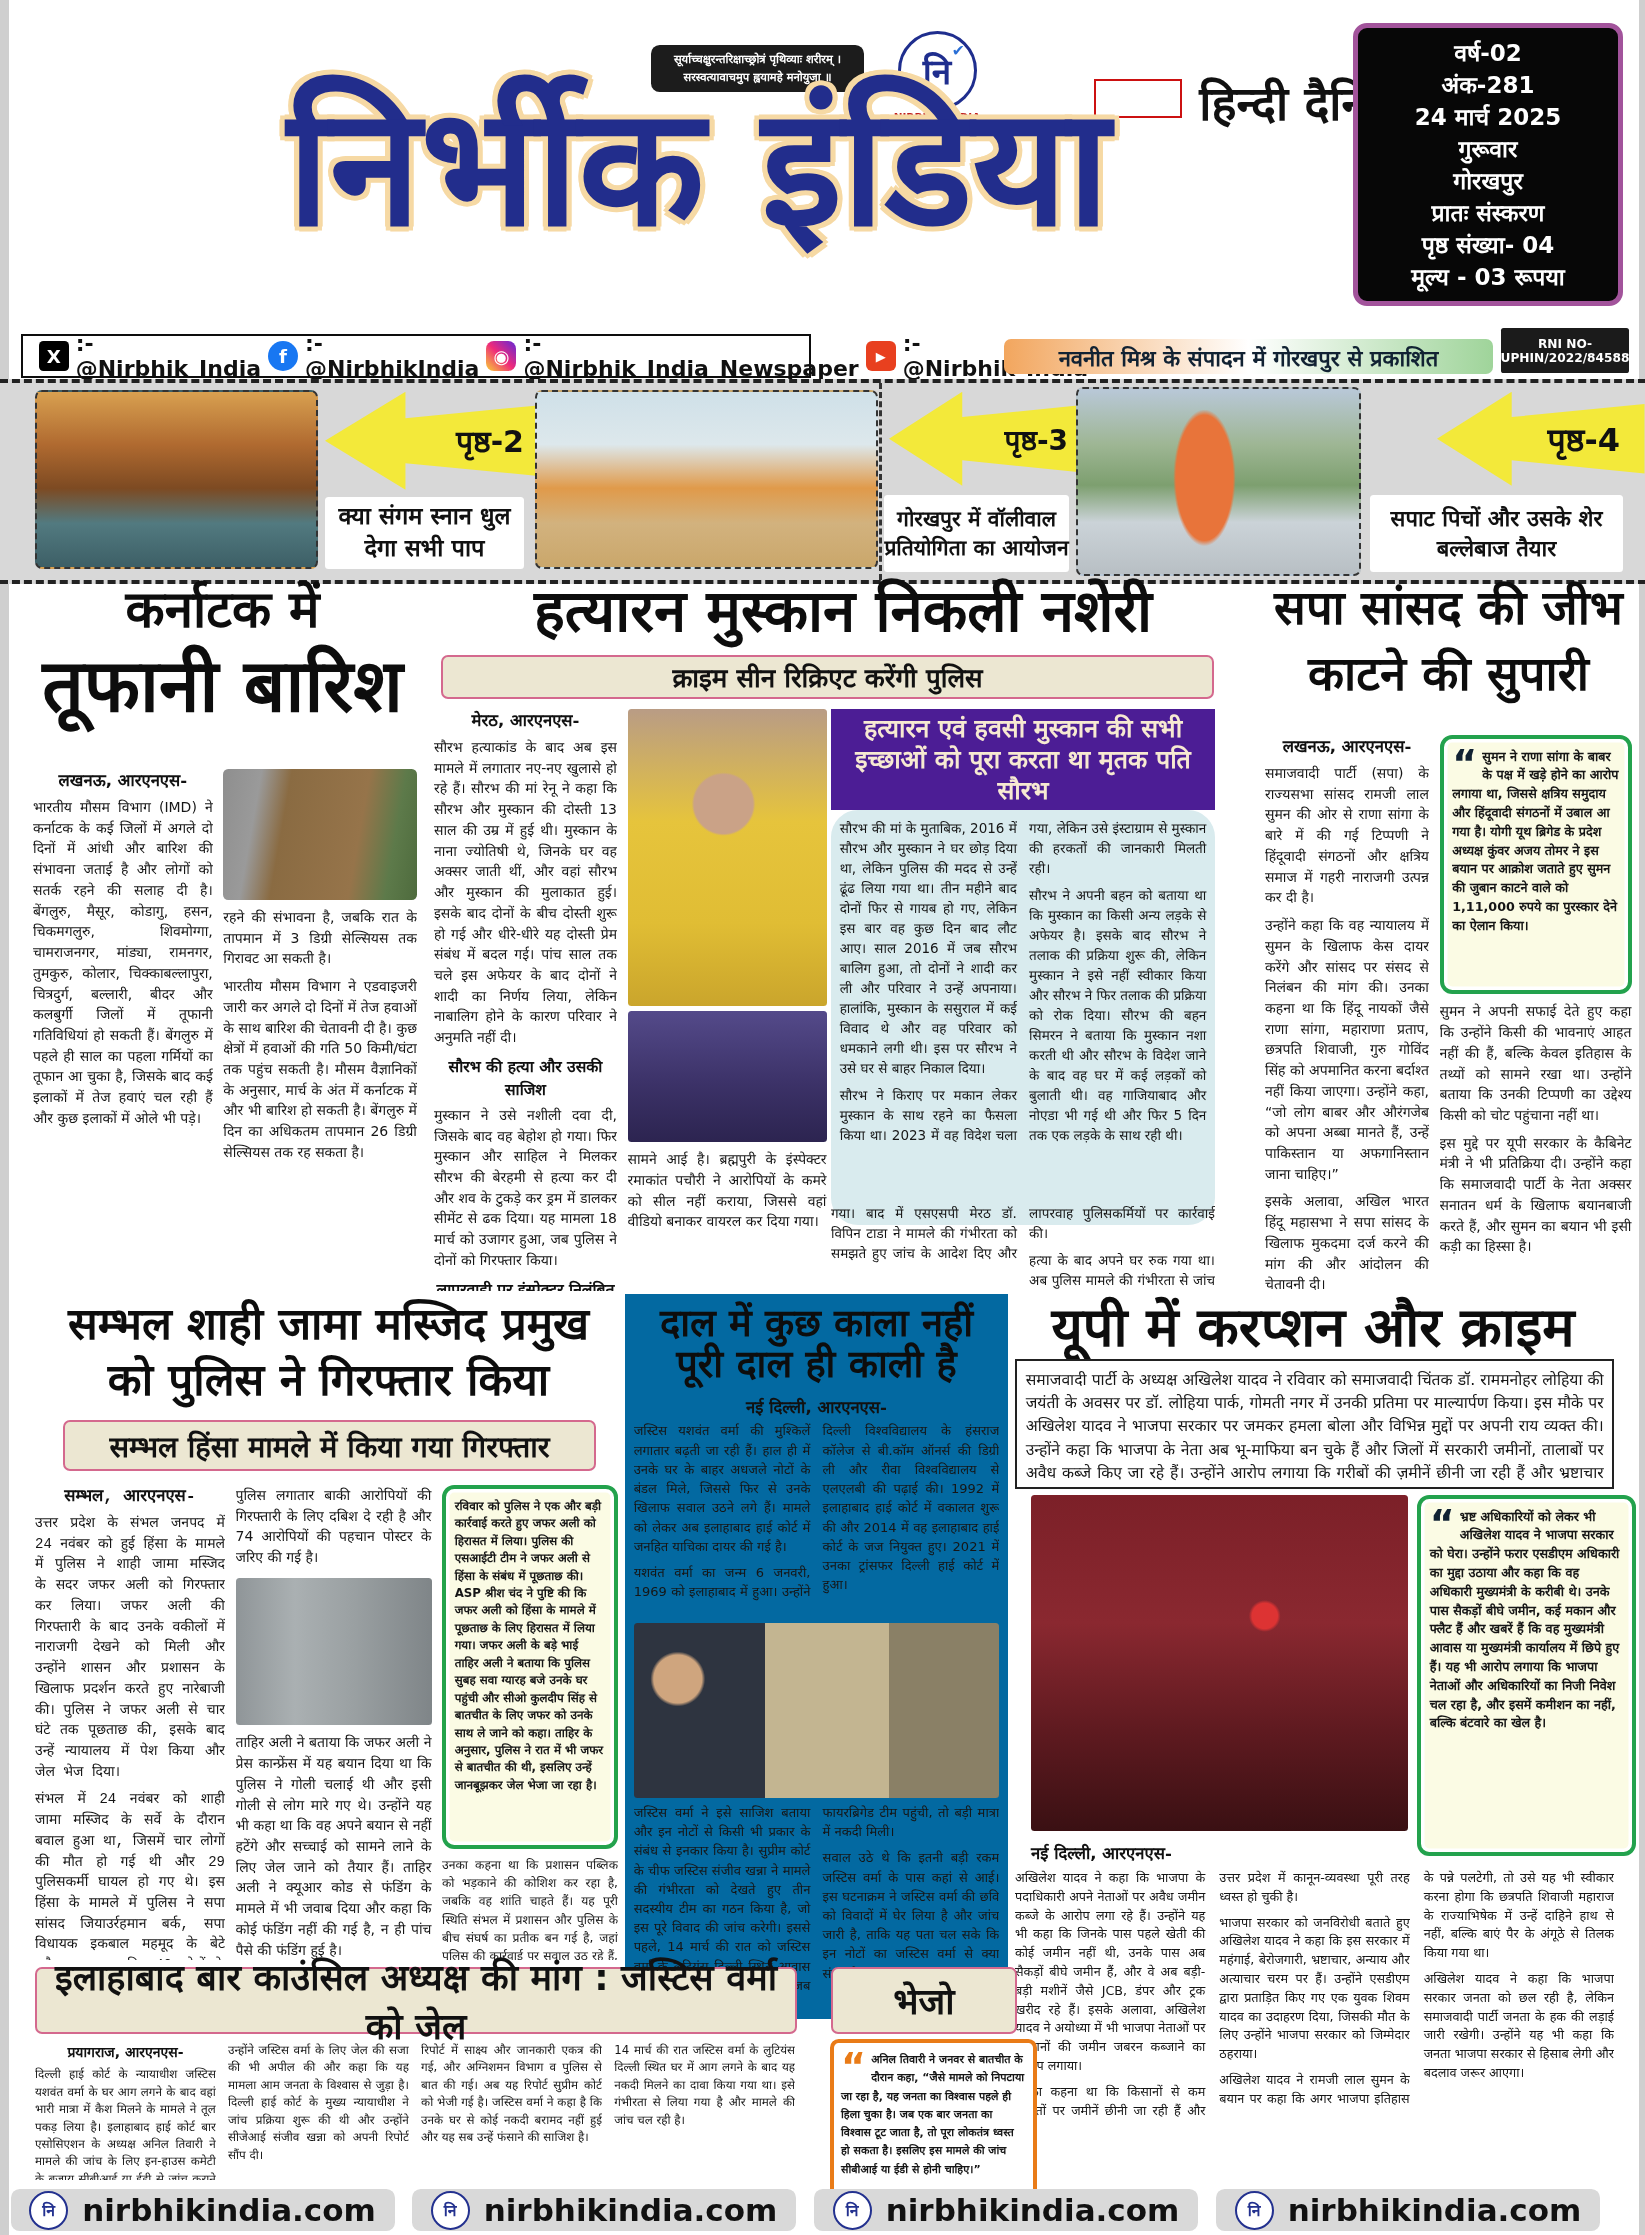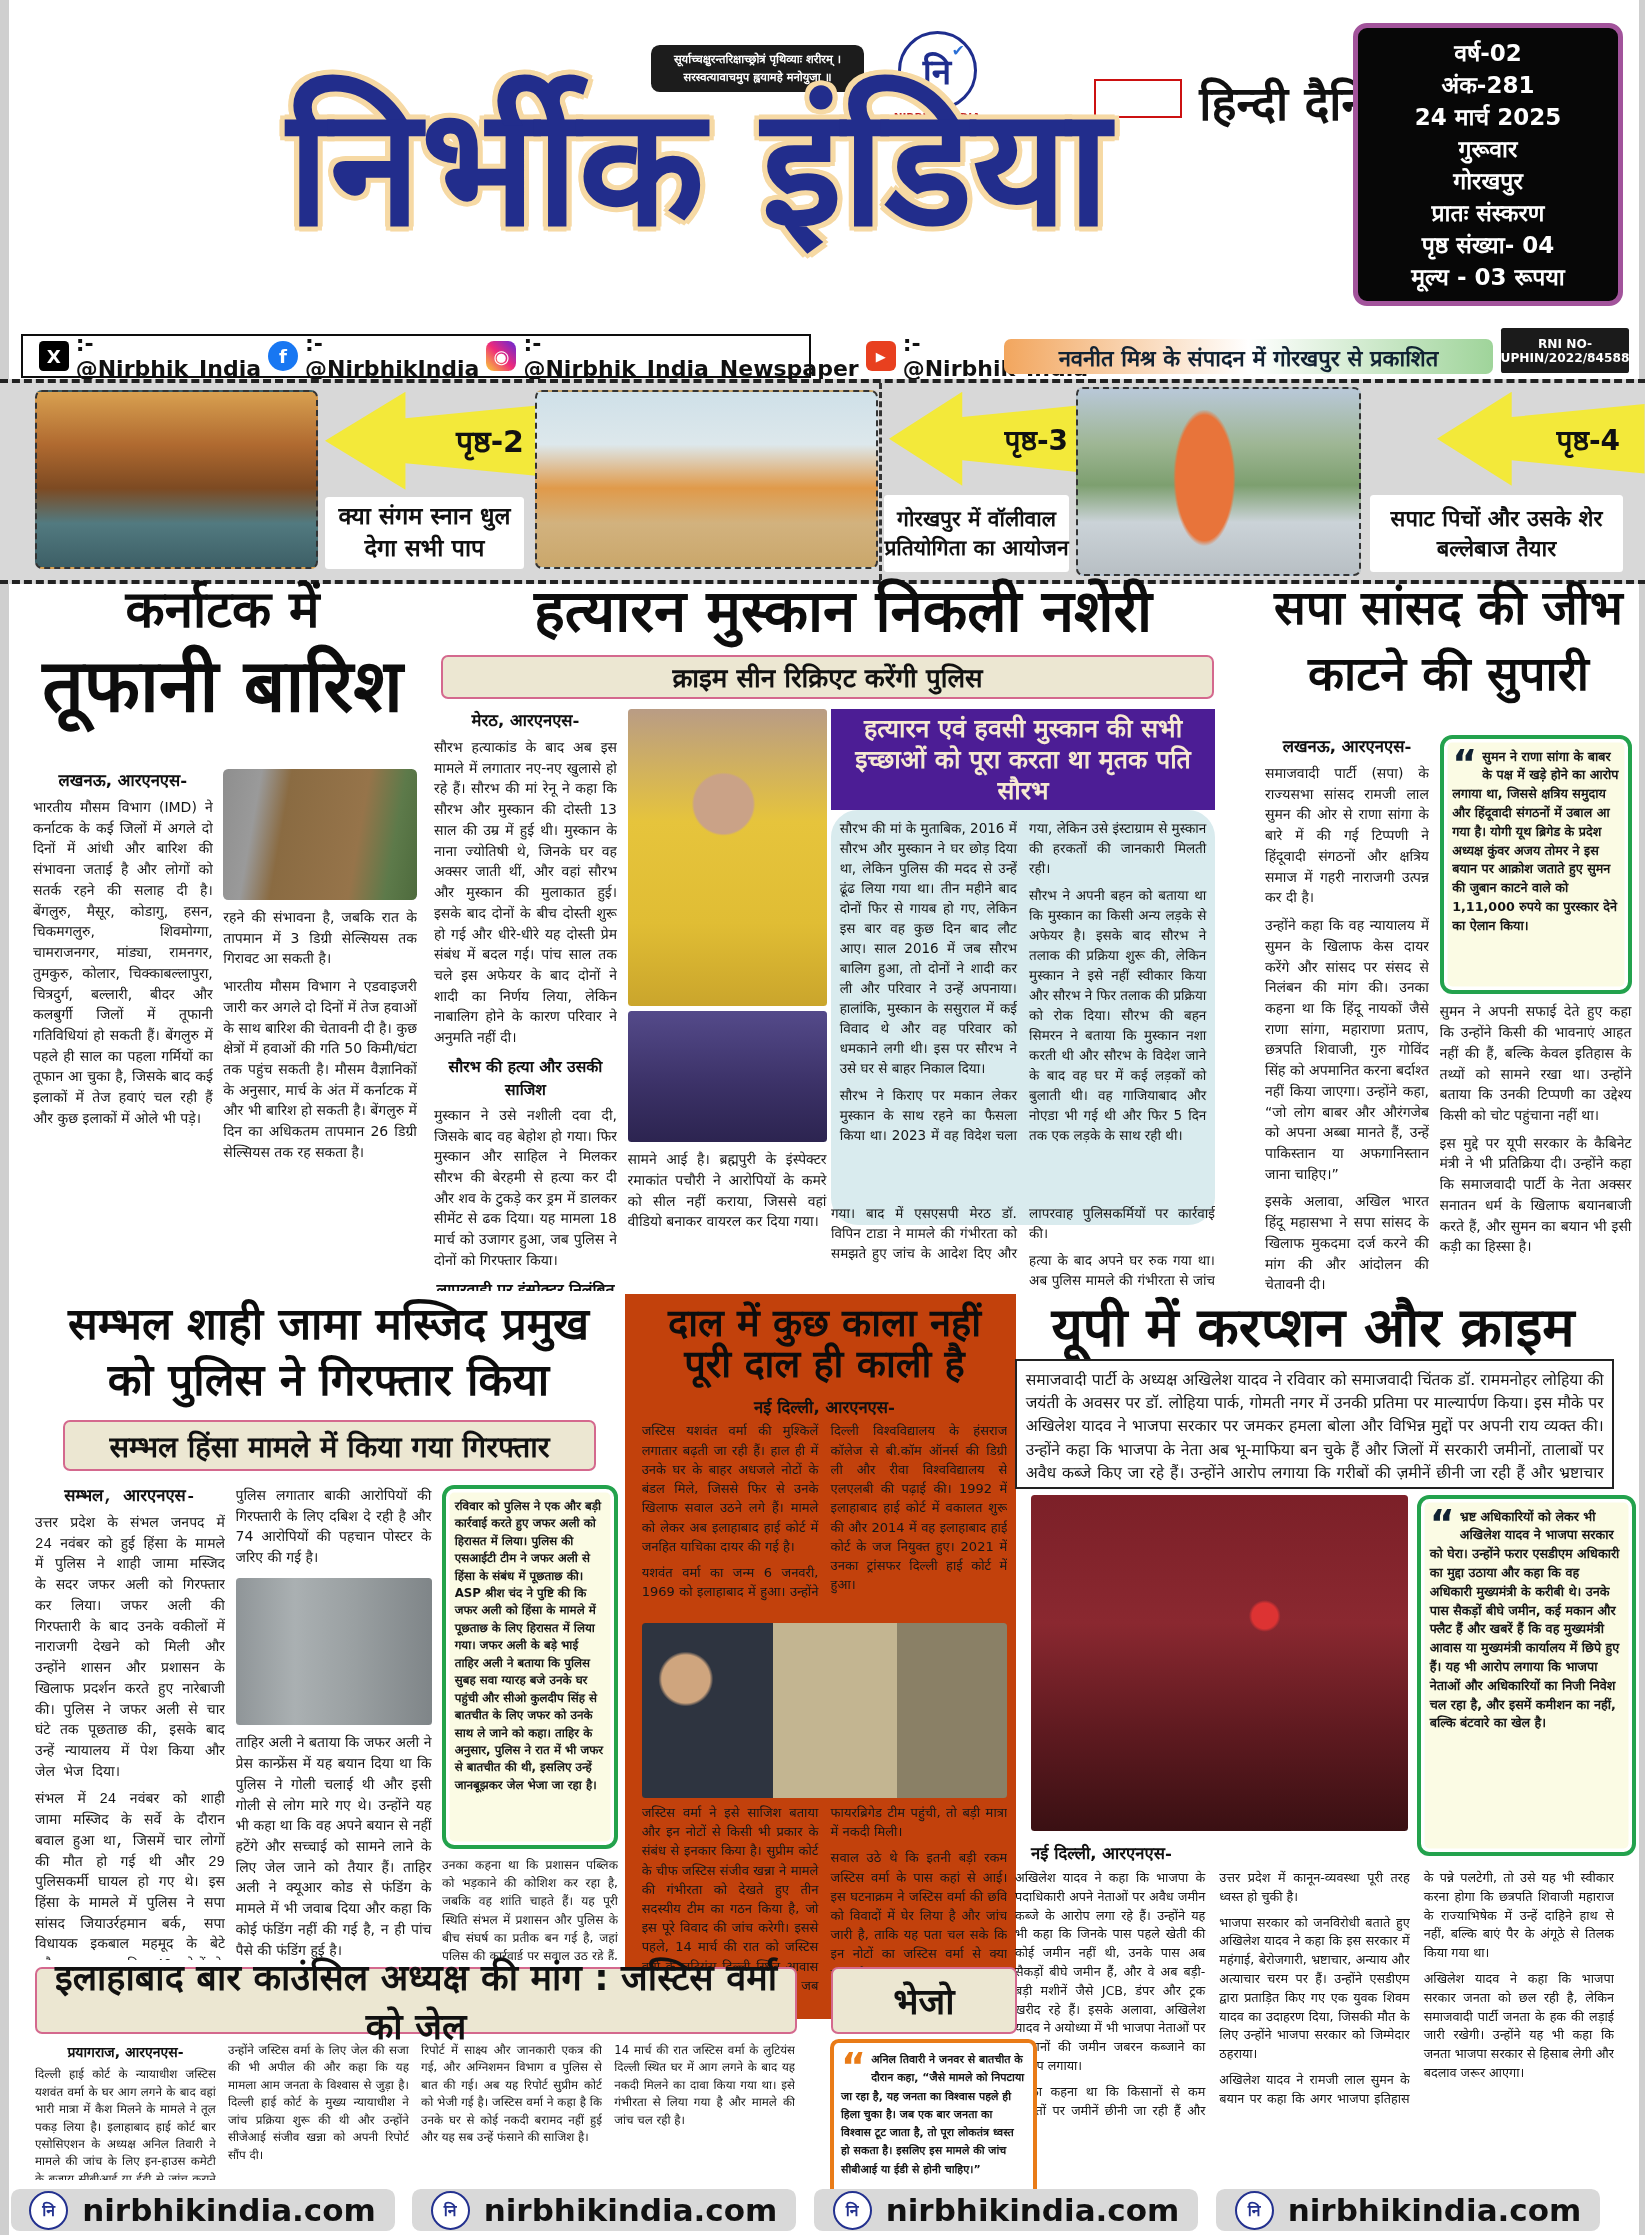--- a/index.html
+++ b/index.html
@@ -35,21 +35,21 @@
   .bt{font-size:14px;line-height:1.48;text-align:justify;color:#161616;overflow:hidden;}
   .bt p{margin:0 0 7px 0;}
   .kicker{background:#ece7d2;border:2.6px solid #d4698e;border-radius:7px;display:flex;align-items:center;justify-content:center;font-weight:bold;color:#111;text-align:center;}
   .qgreen{border:4.4px solid #23a24d;background:#fbfbe4;border-radius:12.2px;box-shadow:inset 0 0 0 3.5px #fff;padding:8.7px;overflow:hidden;}
   .qorange{border:4.4px solid #e97b17;background:#fff;border-radius:8.7px;padding:7px;overflow:hidden;}
   .qm{float:left;font-size:38px;font-weight:bold;line-height:.65;margin:3.5px 5.2px 0 0;color:#123;}
   .redtitle{background:#4c1d95;color:#f7e9d2;font-weight:bold;text-align:center;display:flex;align-items:center;justify-content:center;line-height:1.25;padding:5.2px 8.7px;}
   .bluebody{background:#d9ebee;}
   .cols2{column-count:2;column-gap:12.2px;}
   .cols3{column-count:3;column-gap:14px;}
-  .pinkbg{background:#c2410c;padding-left:8px;}
+  .pinkbg{background:#0369a1;}
   .introbox{border:2.6px solid #222;background:#fff;padding:7px 8.7px;}
   
   .fbar{background:#d9d9d9;border-radius:8.7px;display:flex;align-items:center;justify-content:center;gap:14px;font-weight:bold;font-size:31px;color:#111;}
   .flogo{width:35px;height:35px;border-radius:50%;background:#fff;border:2.6px solid #23318f;color:#23318f;display:flex;align-items:center;justify-content:center;font-size:15.7px;font-weight:bold;flex:none;}
 </style>
 </head>
 <body>
 
 <div id="page">
 
@@ -109,21 +109,21 @@
 
     <div class="abs photo" style="left:535px;top:7px;width:339px;height:175px;background:linear-gradient(180deg,#cfe0e8 0%,#dde8ec 30%,#e09a4a 55%,#d2b27e 75%,#caa76b 100%);"></div>
     <div class="abs vdash" style="left:879px;top:0;height:197px;"></div>
 
     <div class="abs arrow" style="left:889px;top:8.7px;width:179px;height:94px;font-size:28px;">
         <span>पृष्ठ-3</span>
       </div>
     <div class="abs cap" style="left:884px;top:112px;width:185px;height:77px;font-size:21px;">गोरखपुर में वॉलीवाल प्रतियोगिता का आयोजन</div>
 
     <div class="abs photo" style="left:1076px;top:3.5px;width:281px;height:185px;background:radial-gradient(ellipse 52px 114px at 45% 48%, #e8743a 0%, #e8743a 55%, rgba(0,0,0,0) 60%),linear-gradient(180deg,#b9c8d8 0%,#9eb694 30%,#7d9f6f 52%,#cbd3d8 72%,#b8bfc4 100%);"></div>
-    <div class="abs arrow" style="left:1437px;top:8.7px;width:183px;height:94px;font-size:28px;">
+    <div class="abs arrow" style="left:1437px;top:8.7px;width:183px;height:94px;font-size:32px;">
         <span>पृष्ठ-4</span>
       </div>
     <div class="abs cap" style="left:1370px;top:112px;width:253px;height:77px;font-size:22px;">सपाट पिचों और उसके शेर बल्लेबाज तैयार</div>
   </div>
 
   <div class="abs hl" style="left:33px;top:582px;width:379px;font-size:51px;">कर्नाटक में</div>
   <div class="abs hl" style="left:26px;top:646px;width:393px;font-size:73px;">तूफानी बारिश</div>
   <div class="abs" style="left:33px;top:769px;width:384px;height:521px;display:flex;gap:10.5px;">
     <div class="bt" style="width:180px;height:521px;">
       <div class="dl">लखनऊ, आरएनएस-</div>

